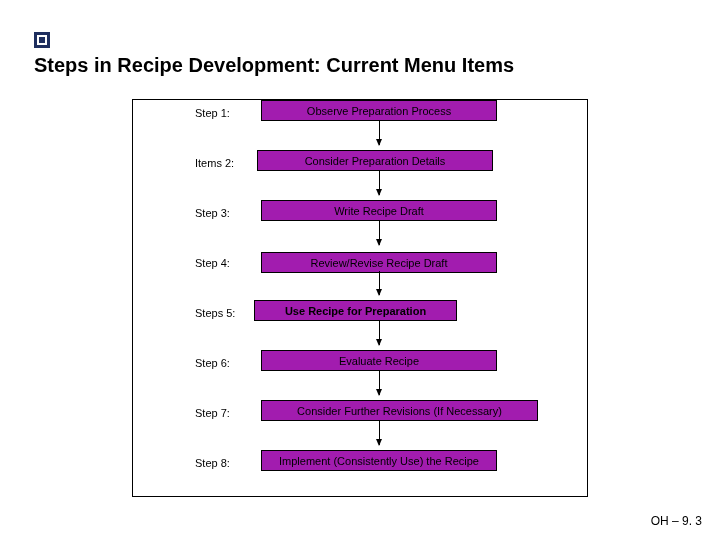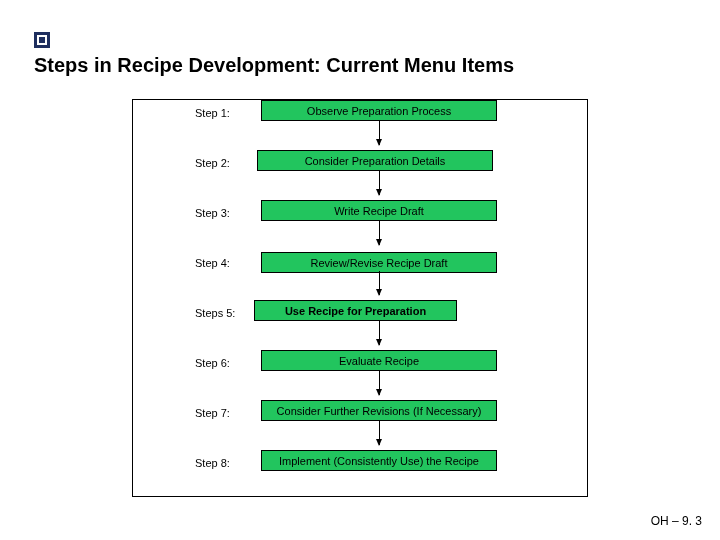--- a/index.html
+++ b/index.html
@@ -48,21 +48,21 @@
     position: absolute;
     font-size: 11px;
     color: #000;
     width: 60px;
     text-align: left;
     margin-left: 12px;
   }
   .step-box {
     position: absolute;
     border: 1px solid #000;
-    background: #22c55e;
+    background: #a21caf;
     font-size: 11px;
     text-align: left;
     display: flex;
     align-items: center;
     justify-content: center;
     color: #000;
   }
   .arrow {
     position: absolute;
     width: 1px;
@@ -93,42 +93,42 @@
 
 <div class="bullet-box"></div>
 <div class="title">Steps in Recipe Development: Current Menu Items</div>
 
 <div class="outer-box">
 
   <div class="step-label" style="left:50px; top:7px;">Step 1:</div>
   <div class="step-box" style="left:128px; top:0px; width:236px; height:21px;">Observe Preparation Process</div>
   <div class="arrow" style="left:246px; top:21px; height:24px;"></div>
 
-  <div class="step-label" style="left:50px; top:57px;">Step 2:</div>
+  <div class="step-label" style="left:50px; top:57px;">Items 2:</div>
   <div class="step-box" style="left:124px; top:50px; width:236px; height:21px;">Consider Preparation Details</div>
   <div class="arrow" style="left:246px; top:71px; height:24px;"></div>
 
   <div class="step-label" style="left:50px; top:107px;">Step 3:</div>
   <div class="step-box" style="left:128px; top:100px; width:236px; height:21px;">Write Recipe Draft</div>
   <div class="arrow" style="left:246px; top:121px; height:24px;"></div>
 
   <div class="step-label" style="left:50px; top:157px;">Step 4:</div>
   <div class="step-box" style="left:128px; top:152px; width:236px; height:21px;">Review/Revise Recipe Draft</div>
   <div class="arrow" style="left:246px; top:171px; height:24px;"></div>
 
   <div class="step-label" style="left:50px; top:207px;">Steps 5:</div>
   <div class="step-box" style="left:121px; top:200px; width:203px; height:21px;font-weight:bold;">Use Recipe for Preparation</div>
   <div class="arrow" style="left:246px; top:221px; height:24px;"></div>
 
   <div class="step-label" style="left:50px; top:257px;">Step 6:</div>
   <div class="step-box" style="left:128px; top:250px; width:236px; height:21px;">Evaluate Recipe</div>
   <div class="arrow" style="left:246px; top:271px; height:24px;"></div>
 
   <div class="step-label" style="left:50px; top:307px;">Step 7:</div>
-  <div class="step-box" style="left:128px; top:300px; width:236px; height:21px;">Consider Further Revisions (If Necessary)</div>
+  <div class="step-box" style="left:128px; top:300px; width:277px; height:21px;">Consider Further Revisions (If Necessary)</div>
   <div class="arrow" style="left:246px; top:321px; height:24px;"></div>
 
   <div class="step-label" style="left:50px; top:357px;">Step 8:</div>
   <div class="step-box" style="left:128px; top:350px; width:236px; height:21px;">Implement (Consistently Use) the Recipe</div>
 
 </div>
 
 <div class="footer">OH – 9. 3</div>
 
 </body></html>

